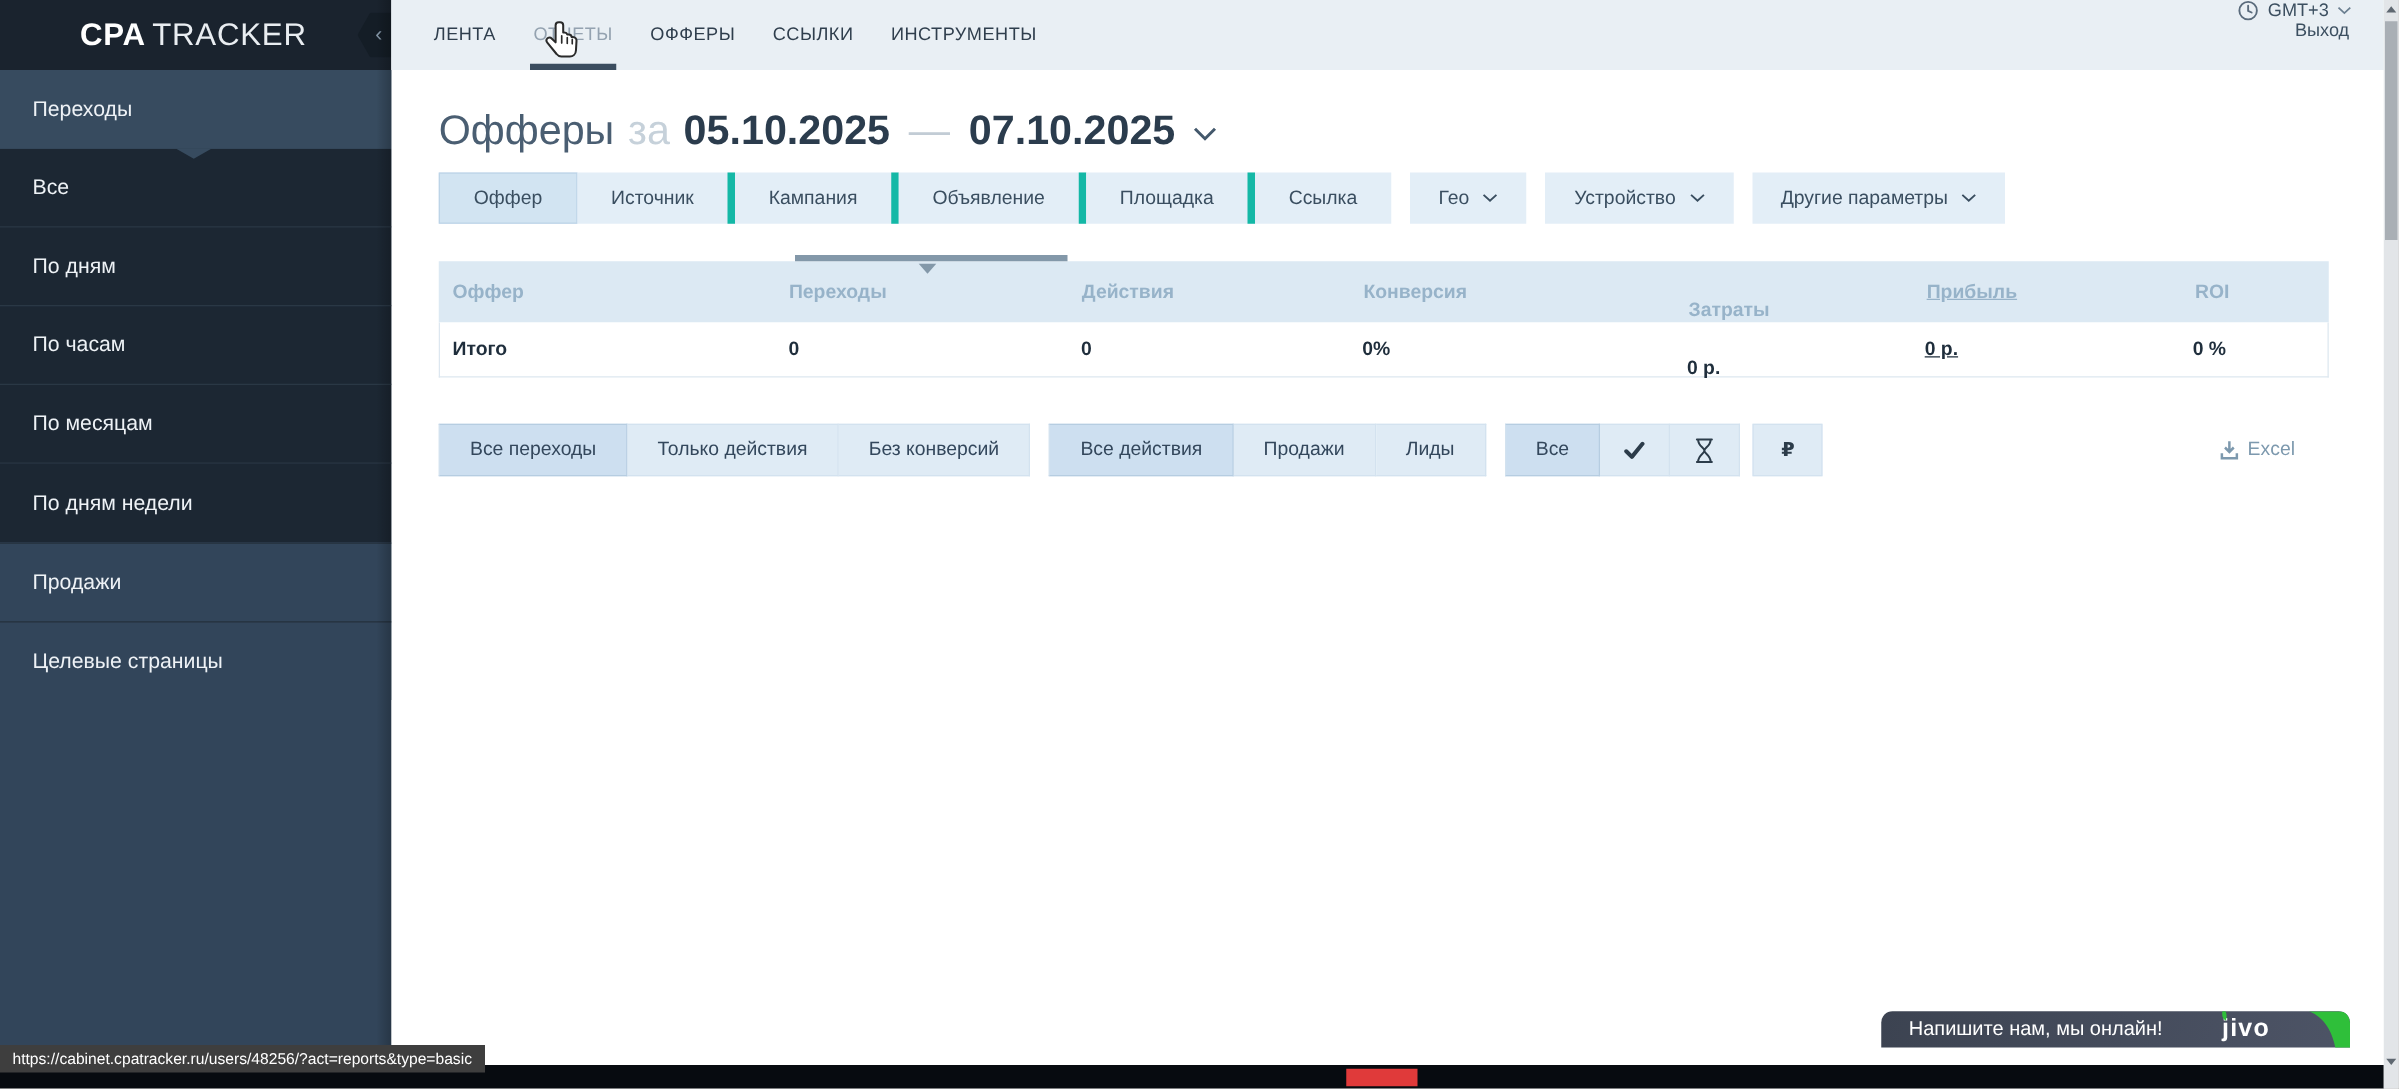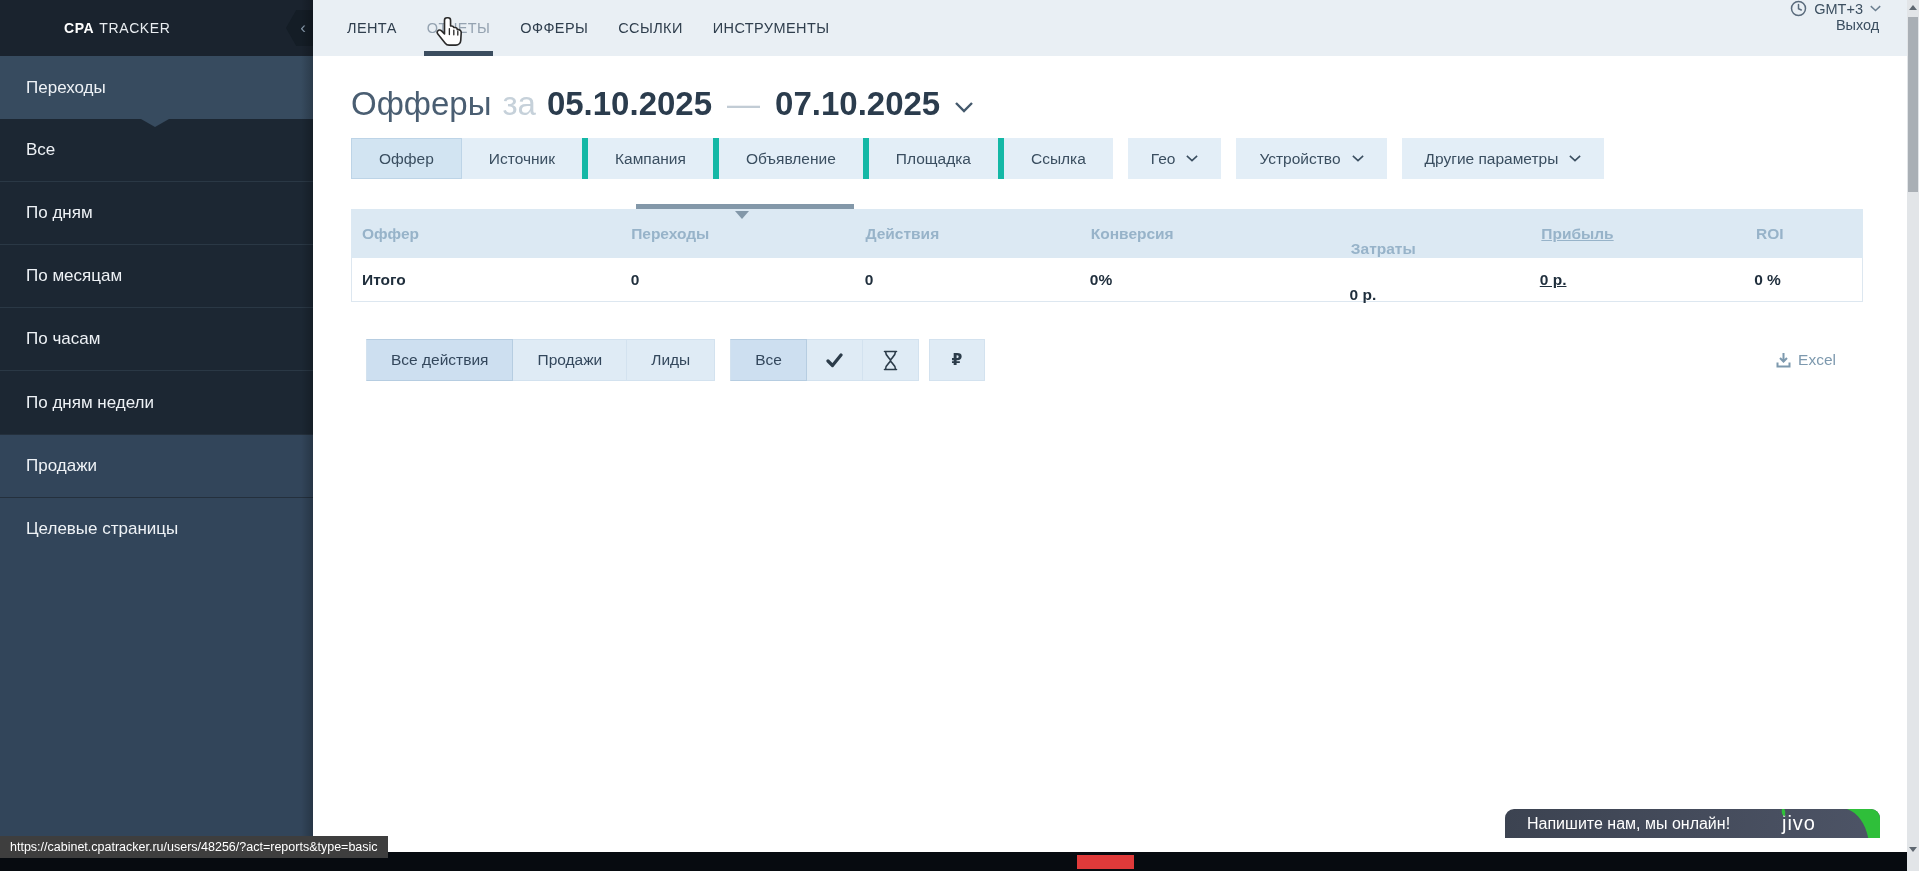--- a/index.html
+++ b/index.html
@@ -4,21 +4,21 @@
 <style>
   html,body{margin:0;padding:0;background:#9a9a9a;}
   .screen{position:relative;width:1919px;height:871px;background:#ffffff;overflow:hidden;
           font-family:"Liberation Sans","DejaVu Sans",sans-serif;-webkit-font-smoothing:antialiased;}
 
   
   .sidebar{position:absolute;left:0;top:0;width:313px;height:852px;background:#32455a;}
   .sidebar::after{content:'';position:absolute;top:0;right:0;width:12px;height:100%;
                   background:linear-gradient(to right,rgba(0,0,0,0),rgba(0,0,0,.22));pointer-events:none;}
   .side-header{height:56px;background:#1a232e;position:relative;display:flex;align-items:center;padding-left:64px;box-sizing:border-box;}
-  .brand{color:#ffffff;font-size:14px;letter-spacing:.6px;white-space:nowrap;}
+  .brand{color:#ffffff;font-size:25px;letter-spacing:.6px;white-space:nowrap;}
   .brand .b1{font-weight:700;}
   .brand .b2{font-weight:400;color:#e9edf1;margin-left:5px;}
   .collapse-btn{position:absolute;right:0;top:10px;width:27px;height:36px;background:#141d26;
                 clip-path:polygon(38% 0,100% 0,100% 100%,38% 100%,0 50%);
                 display:flex;align-items:center;justify-content:center;padding-left:7px;box-sizing:border-box;
                 color:#8op;color:#8496a7;font-size:17px;cursor:pointer;}
   .side-item{height:63px;display:flex;align-items:center;padding-left:26px;box-sizing:border-box;
              color:#eef2f6;font-size:17px;cursor:pointer;}
   .item-active{background:#374b5f;position:relative;}
   .item-active::after{content:'';position:absolute;left:141px;bottom:-8px;width:0;height:0;
@@ -81,21 +81,21 @@
   .fgap{width:15px;}
   .fgap-s{width:10px;}
   .excel{margin-left:auto;margin-right:27px;display:flex;align-items:center;gap:7px;
          color:#7d99ae;font-size:15.5px;cursor:pointer;}
 
   
   .chat{position:absolute;left:1477px;top:809px;width:375px;height:29px;border-radius:9px 9px 0 0;
         background:linear-gradient(100deg,#3c4351,#4d5466);display:flex;align-items:center;
         color:#fff;overflow:hidden;cursor:pointer;z-index:6;margin-left:28px;}
   .chat-msg{margin-left:22px;font-size:16px;}
-  .chat-brand{position:absolute;right:64px;font-size:20px;letter-spacing:1px;font-weight:400;}
+  .chat-brand{position:absolute;right:64px;font-size:20px;letter-spacing:1px;font-weight:700;}
   .chat-brand .jdot{position:absolute;left:-1px;top:-4px;width:5px;height:8px;background:#2fbf3a;
                     border-radius:0 100% 0 100%;transform:rotate(18deg);}
 
   
   .status-tip{position:absolute;left:0;top:836px;height:22px;background:#3e3e3e;color:#ffffff;
               font-size:12.5px;display:flex;align-items:center;padding:0 10px;z-index:7;white-space:nowrap;}
   .bottom-bar{position:absolute;left:0;top:852px;width:1907px;height:19px;background:#070b10;z-index:5;}
   .red-patch{position:absolute;left:1077px;top:3px;width:57px;height:14px;background:#e03a3a;}
   .scrollbar{position:absolute;right:0;top:0;width:12px;height:871px;background:#e2e5e8;z-index:8;}
   .sb-up{width:0;height:0;margin:5px auto 0;border-left:4px solid transparent;border-right:4px solid transparent;
@@ -124,24 +124,24 @@
     <div class="side-item item-active">
       <span>Переходы</span>
     </div>
     <div class="side-item side-sub">
       <span>Все</span>
     </div>
     <div class="side-item side-sub">
       <span>По дням</span>
     </div>
     <div class="side-item side-sub">
+      <span>По часам</span>
+    </div>
+    <div class="side-item side-sub">
       <span>По месяцам</span>
-    </div>
-    <div class="side-item side-sub">
-      <span>По часам</span>
     </div>
     <div class="side-item side-sub last">
       <span>По дням недели</span>
     </div>
     <div class="side-item side-section">
       <span>Продажи</span>
     </div>
     <div class="side-item side-section">
       <span>Целевые страницы</span>
     </div>
@@ -252,20 +252,31 @@
         <div class="td c1">0</div>
         <div class="td c2">0</div>
         <div class="td c3">0%</div>
         <div class="td c4">0 р.</div>
         <div class="td c5">0 р.</div>
         <div class="td c6">0 %</div>
       </div>
     </div>
 
     <div class="filters">
+      <div class="fgroup">
+        <div class="fbtn active">
+          <span>Все переходы</span>
+        </div>
+        <div class="fbtn">
+          <span>Только действия</span>
+        </div>
+        <div class="fbtn">
+          <span>Без конверсий</span>
+        </div>
+      </div>
       <div class="fgap"></div>
       <div class="fgroup">
         <div class="fbtn active">
           <span>Все действия</span>
         </div>
         <div class="fbtn">
           <span>Продажи</span>
         </div>
         <div class="fbtn">
           <span>Лиды</span>

